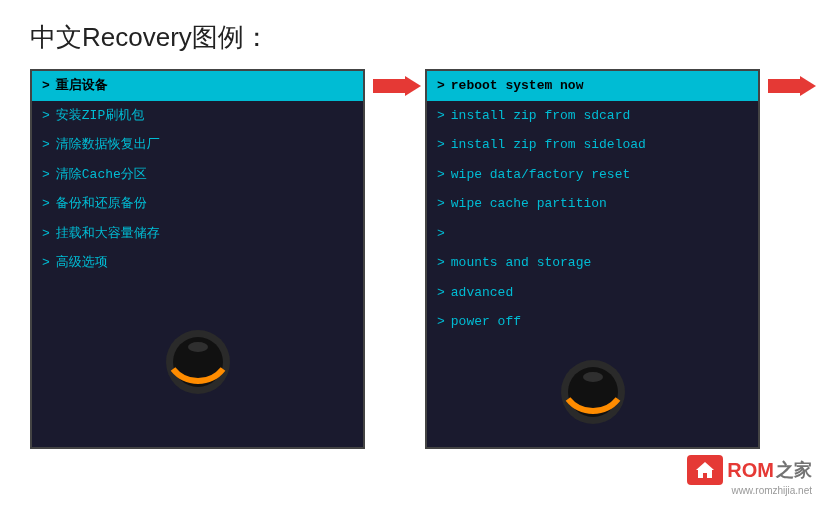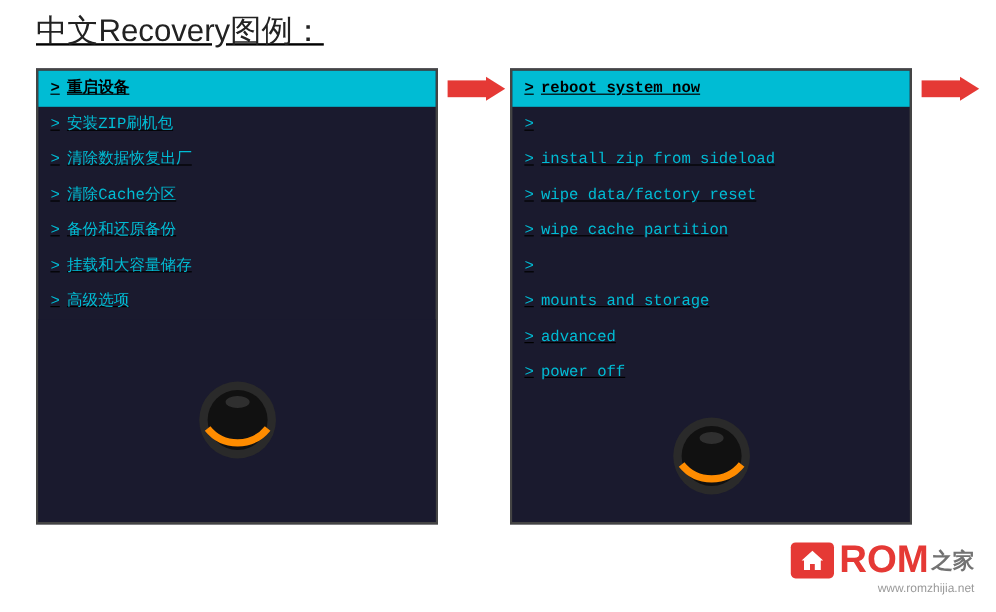--- a/index.html
+++ b/index.html
@@ -10,22 +10,21 @@
       font-family: Arial, sans-serif;
       overflow: hidden;
       position: relative;
     }
 
     .page-container {
       width: 830px;
       height: 510px;
       background: #ffffff;
       position: relative;
-      padding: 8px 30px;
-      text-decoration: underline;
+      padding: 20px 30px;
     }
 
     .titles-row {
       display: flex;
       flex-direction: row;
       margin-bottom: 14px;
     }
 
     .section-title {
       font-size: 26px;
@@ -178,20 +177,21 @@
           <span>reboot system now</span>
 
           <div style="position:absolute; right:-58px; top:50%; transform:translateY(-50%); display:flex; align-items:center; z-index:10;">
             <div style="background:#e53935; height:14px; width:32px;"></div>
             <div style="width:0;height:0;border-top:10px solid transparent;border-bottom:10px solid transparent;border-left:16px solid #e53935;"></div>
           </div>
         </div>
 
         <div class="menu-item">
           <span class="arrow-prefix">&gt;</span>
+          <span>install zip from sdcard</span>
         </div>
         <div class="menu-item">
           <span class="arrow-prefix">&gt;</span>
           <span>install zip from sideload</span>
         </div>
         <div class="menu-item">
           <span class="arrow-prefix">&gt;</span>
           <span>wipe data/factory reset</span>
         </div>
         <div class="menu-item">
@@ -230,19 +230,19 @@
   </div>
 
   <div style="position:absolute; bottom:14px; right:18px; display:flex; flex-direction:column; align-items:flex-end;">
     <div style="display:flex; align-items:center; gap:2px;">
 
       <div style="background:#e53935; border-radius:4px; width:36px; height:30px; display:flex; align-items:center; justify-content:center;">
         <svg width="22" height="22" viewBox="0 0 22 22">
           <polygon points="11,3 2,11 4,11 4,19 9,19 9,14 13,14 13,19 18,19 18,11 20,11" fill="white"></polygon>
         </svg>
       </div>
-      <span style="color:#e53935; font-size:32px; font-weight:bold; font-family:Arial,sans-serif; margin-left:2px;">ROM</span>
+      <span style="color:#e53935; font-size:20px; font-weight:bold; font-family:Arial,sans-serif; margin-left:2px;">ROM</span>
       <span style="color:#737373; font-size:18px; font-family:'Microsoft YaHei',Arial,sans-serif; font-weight:bold;">之家</span>
     </div>
     <div style="color:#999; font-size:10px; text-align:center;">www.romzhijia.net</div>
   </div>
 
 </div>
 
 </body></html>

